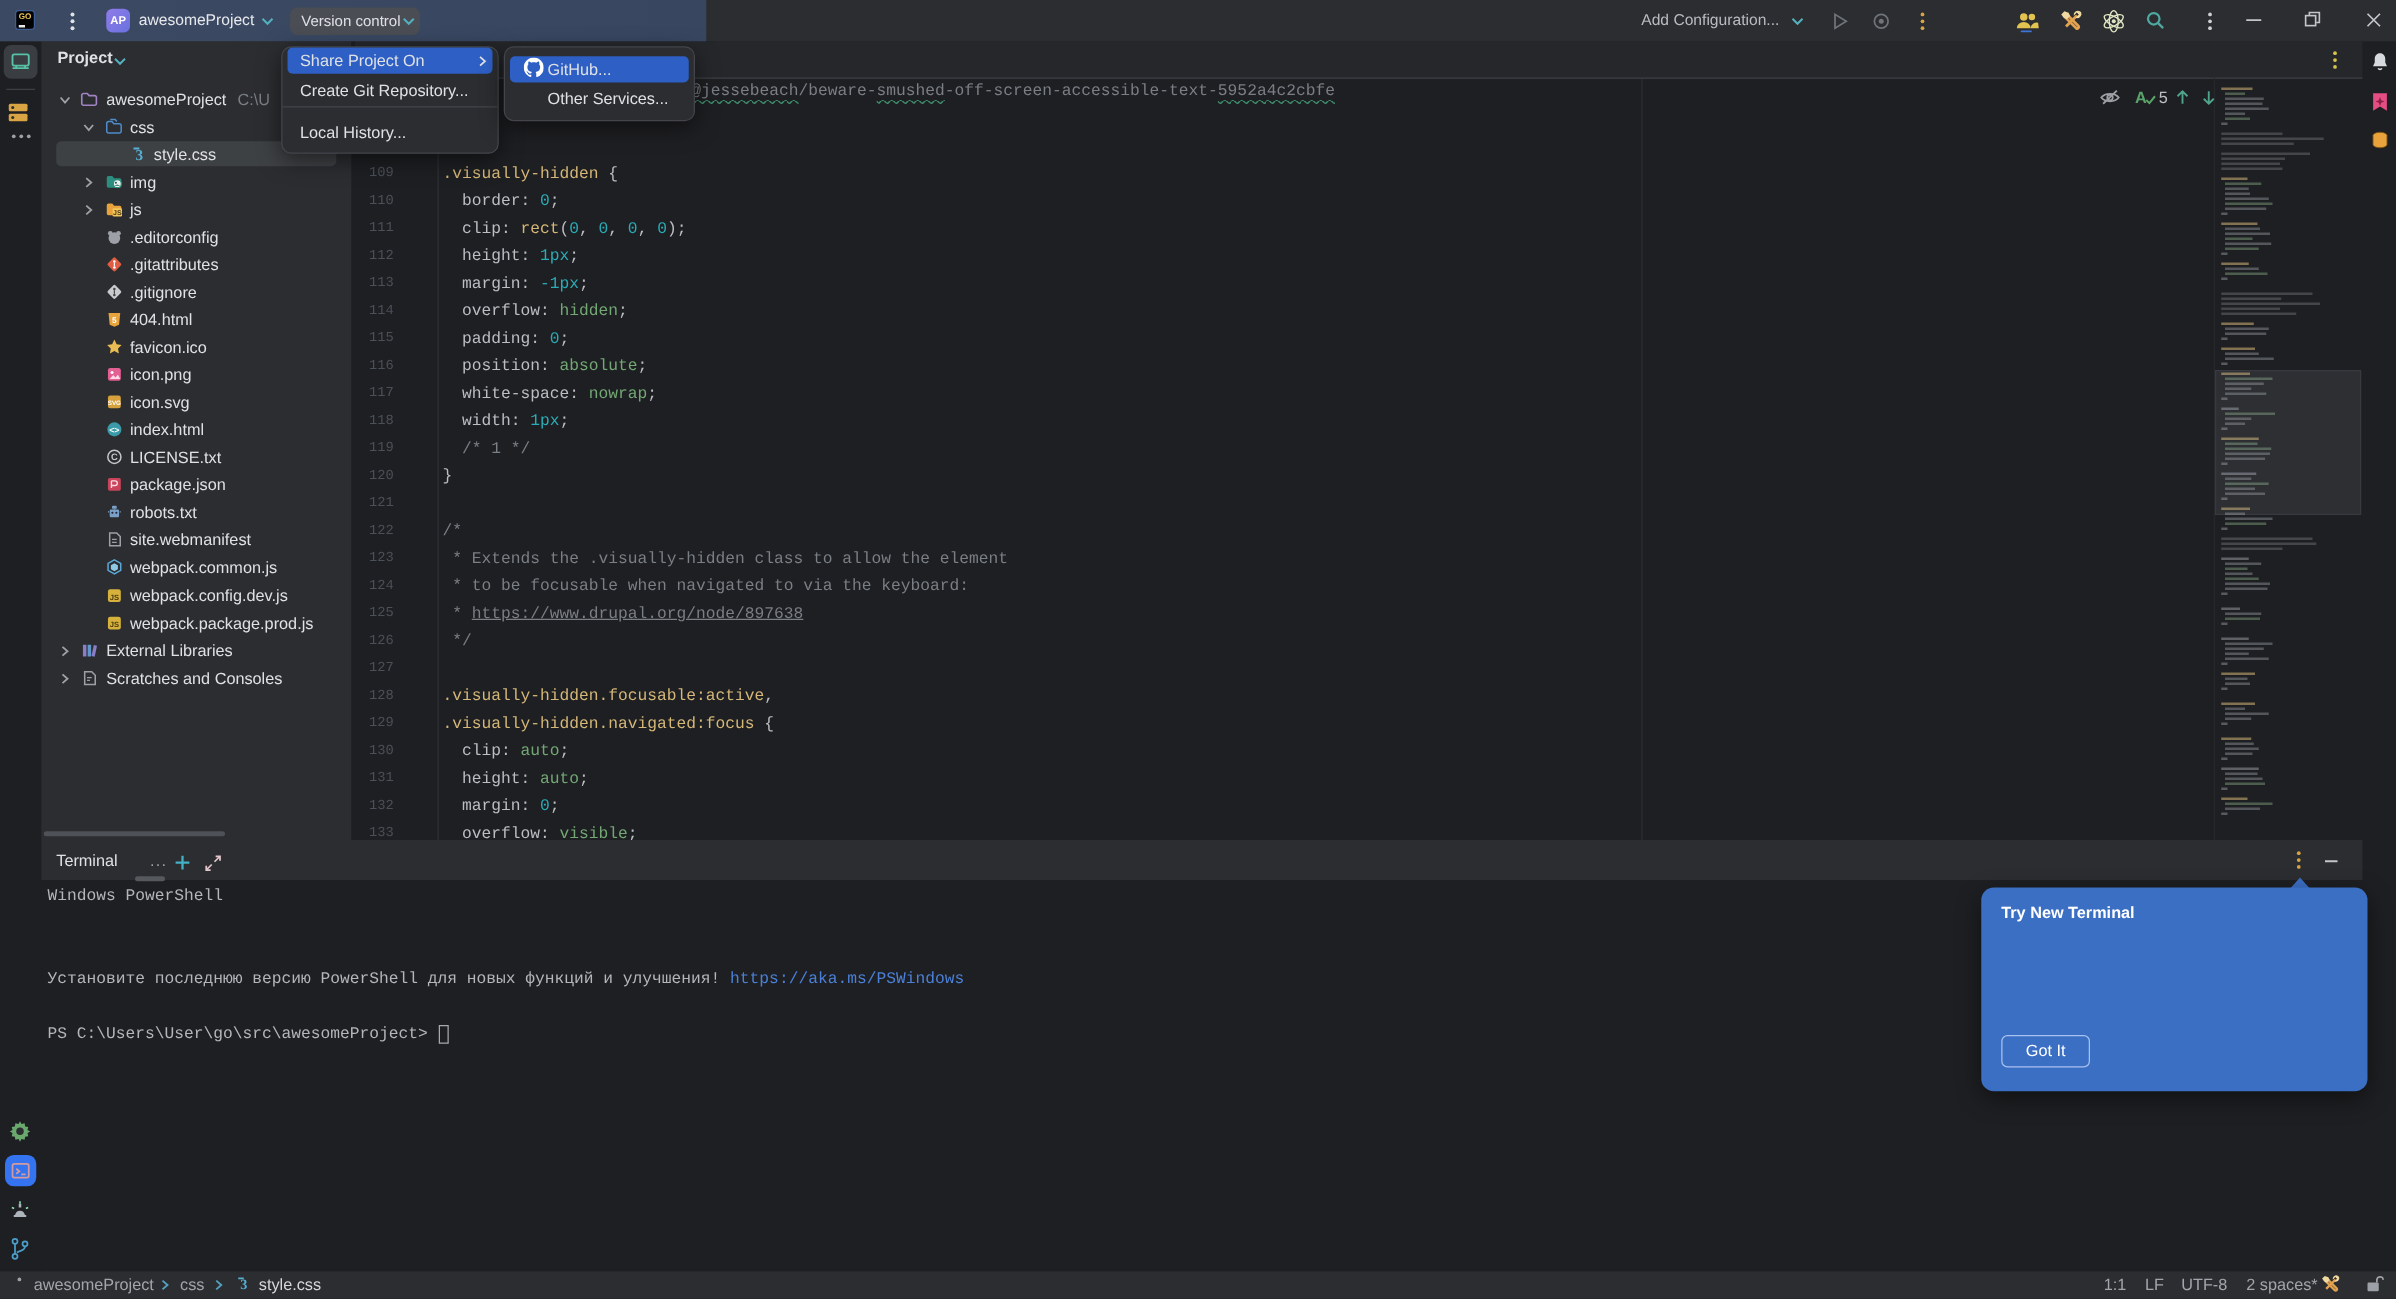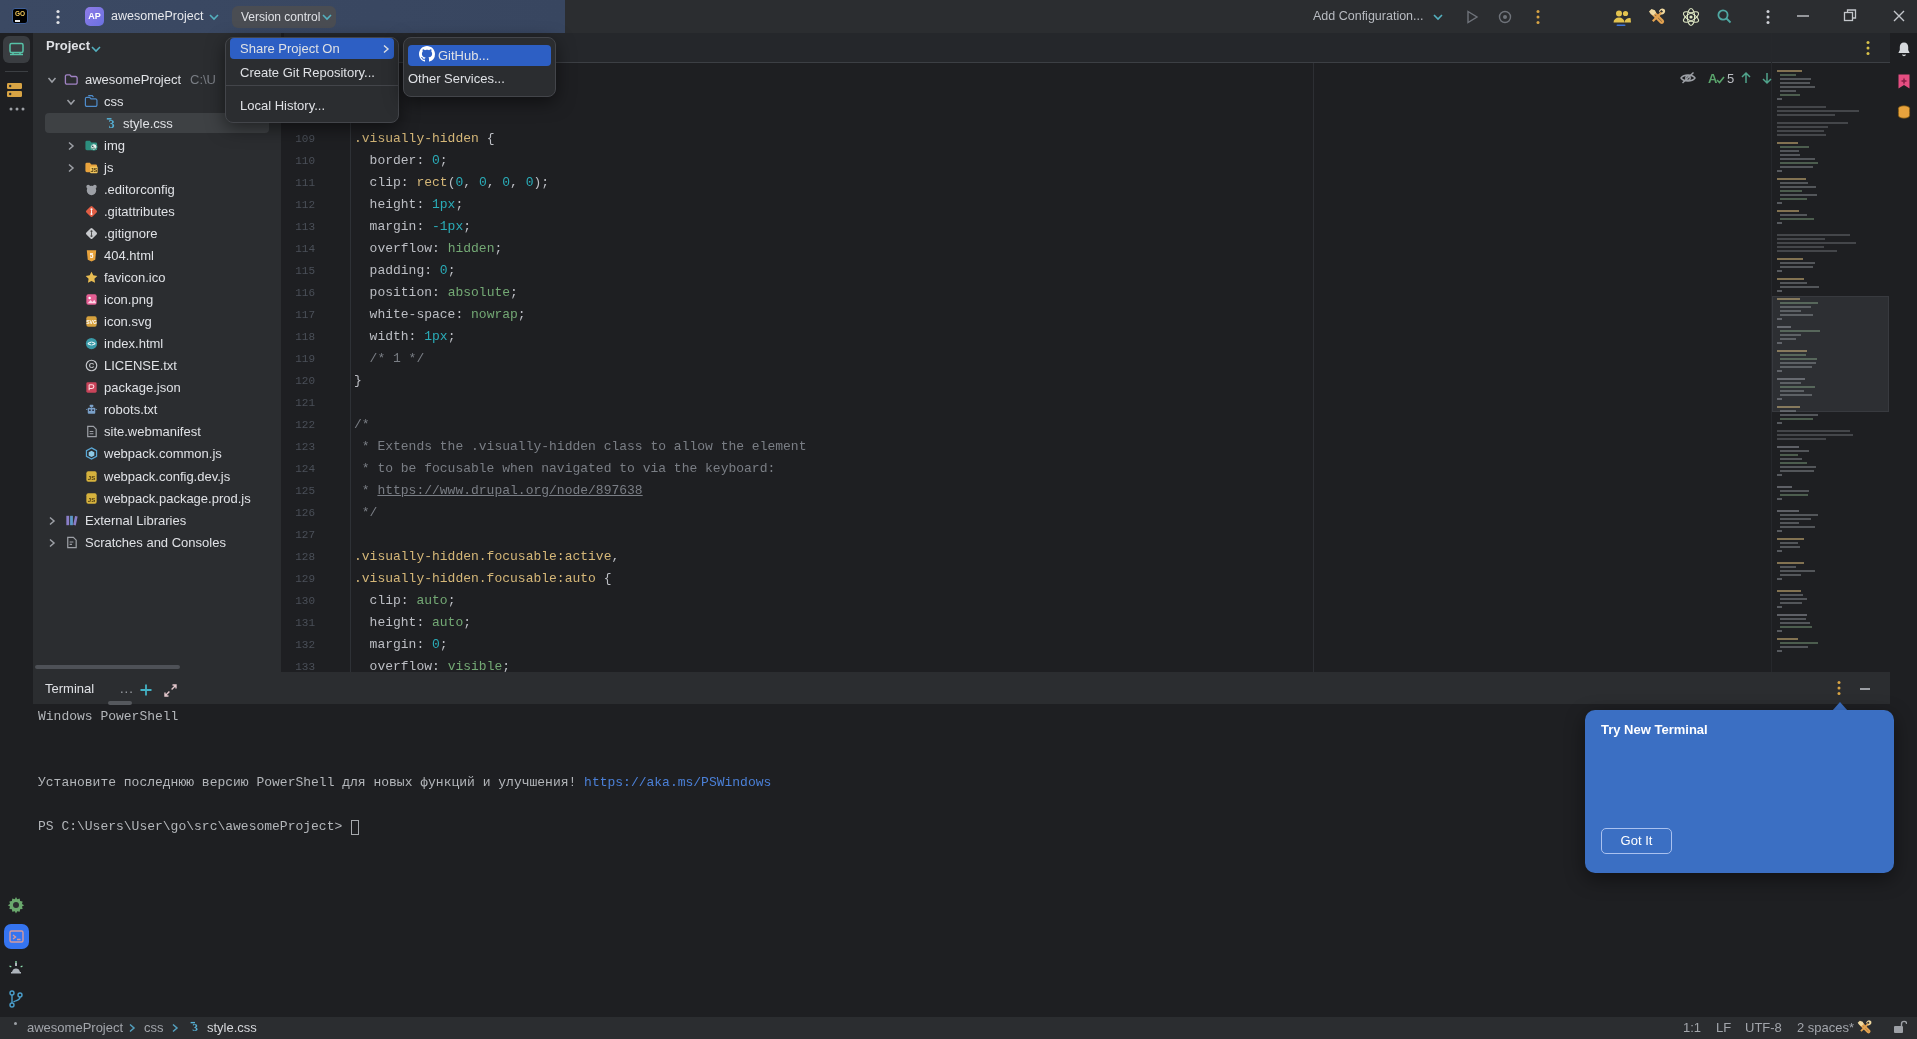--- a/index.html
+++ b/index.html
@@ -81,29 +81,30 @@
     <div class="lnum" style="left:281px;top:458px">124</div>
     <div class="cl" style="top:458px"><span class="c"> * to be focusable when navigated to via the keyboard:</span></div>
     <div class="lnum" style="left:281px;top:480px">125</div>
     <div class="cl" style="top:480px"><span class="c"> * <span class="lnk">https://www.drupal.org/node/897638</span></span></div>
     <div class="lnum" style="left:281px;top:502px">126</div>
     <div class="cl" style="top:502px"><span class="c"> */</span></div>
     <div class="lnum" style="left:281px;top:524px">127</div>
     <div class="lnum" style="left:281px;top:546px">128</div>
     <div class="cl" style="top:546px"><span class="sel">.visually-hidden.focusable:active</span>,</div>
     <div class="lnum" style="left:281px;top:568px">129</div>
-    <div class="cl" style="top:568px"><span class="sel">.visually-hidden.focusable:auto</span> {</div>
+    <div class="cl" style="top:568px"><span class="sel">.visually-hidden.navigated:focus</span> {</div>
     <div class="lnum" style="left:281px;top:590px">130</div>
     <div class="cl" style="top:590px">  clip: <span class="k">auto</span>;</div>
     <div class="lnum" style="left:281px;top:612px">131</div>
     <div class="cl" style="top:612px">  height: <span class="k">auto</span>;</div>
     <div class="lnum" style="left:281px;top:634px">132</div>
     <div class="cl" style="top:634px">  margin: <span class="n">0</span>;</div>
     <div class="lnum" style="left:281px;top:656px">133</div>
     <div class="cl" style="top:656px">  overflow: <span class="k">visible</span>;</div>
+    <div class="cl c" style="left:553px;top:62px"><span class="wav">@jessebeach</span>/beware-<span class="wav">smushed</span>-off-screen-accessible-text-<span class="wav">5952a4c2cbfe</span></div>
     <div class="abs" style="left:1771px;top:33px;width:1px;height:639px;background:#26282c"></div>
     <svg class="abs" style="left:0;top:0" width="1917" height="1039">
       <rect x="1777" y="70.0" width="25" height="2" fill="rgba(213,183,120,0.55)"></rect>
       <rect x="1780" y="74.0" width="16" height="2" fill="rgba(134,168,134,0.45)"></rect>
       <rect x="1780" y="78.0" width="31" height="2" fill="rgba(158,162,170,0.42)"></rect>
       <rect x="1780" y="82.0" width="30" height="2" fill="rgba(158,162,170,0.42)"></rect>
       <rect x="1780" y="86.0" width="35" height="2" fill="rgba(158,162,170,0.42)"></rect>
       <rect x="1780" y="90.0" width="16" height="2" fill="rgba(158,162,170,0.42)"></rect>
       <rect x="1780" y="94.0" width="20" height="2" fill="rgba(134,168,134,0.45)"></rect>
       <rect x="1777" y="98.0" width="5" height="2" fill="rgba(158,162,170,0.45)"></rect>
@@ -642,17 +643,17 @@
       <path d="M3 2.5 l4 3.5 -4 3.5" stroke="#dfe1e5" stroke-width="1.4" fill="none"></path>
     </svg>
     <div class="mitem" style="top:62px;left:230px;width:164px;height:21px"><span style="margin-left:10px">Create Git Repository...</span></div>
     <div class="abs" style="left:226px;top:85px;width:172px;height:1px;background:#43454a"></div>
     <div class="mitem" style="top:95px;left:230px;width:164px;height:21px"><span style="margin-left:10px">Local History...</span></div>
     <div class="menu abs" style="left:403px;top:37px;width:153px;height:60px"></div>
     <div class="mitem msel" style="left:408px;top:45px;width:143px;height:21px"><span style="margin-left:30px">GitHub...</span></div>
     <svg class="abs" style="left:419px;top:46px" width="16" height="16" viewBox="0 0 16 16">
       <path d="M8 0C3.58 0 0 3.58 0 8c0 3.54 2.29 6.53 5.47 7.59.4.07.55-.17.55-.38 0-.19-.01-.82-.01-1.49-2.01.37-2.53-.49-2.69-.94-.09-.23-.48-.94-.82-1.13-.28-.15-.68-.52-.01-.53.63-.01 1.08.58 1.23.82.72 1.21 1.87.87 2.33.66.07-.52.28-.87.51-1.07-1.78-.2-3.64-.89-3.64-3.95 0-.87.31-1.59.82-2.15-.08-.2-.36-1.02.08-2.12 0 0 .67-.21 2.2.82.64-.18 1.32-.27 2-.27s1.36.09 2 .27c1.53-1.04 2.2-.82 2.2-.82.44 1.1.16 1.92.08 2.12.51.56.82 1.27.82 2.15 0 3.07-1.87 3.75-3.65 3.95.29.25.54.73.54 1.48 0 1.07-.01 1.93-.01 2.2 0 .21.15.46.55.38A8.01 8.01 0 0016 8c0-4.42-3.58-8-8-8z" fill="#fff"></path>
     </svg>
-    <div class="mitem" style="left:408px;top:68px;width:143px;height:21px"><span style="">Other Services...</span></div>
+    <div class="mitem" style="left:408px;top:68px;width:143px;height:21px"><span style="margin-left:30px">Other Services...</span></div>
     <div id="parrow" class="abs"></div>
     <div id="popup" class="abs"></div>
     <div class="abs" style="left:1601px;top:722px;font-size:13px;font-weight:bold;color:#fff">Try New Terminal</div>
     <div id="gotit" class="abs">Got It</div>
   </div>
 </body></html>

